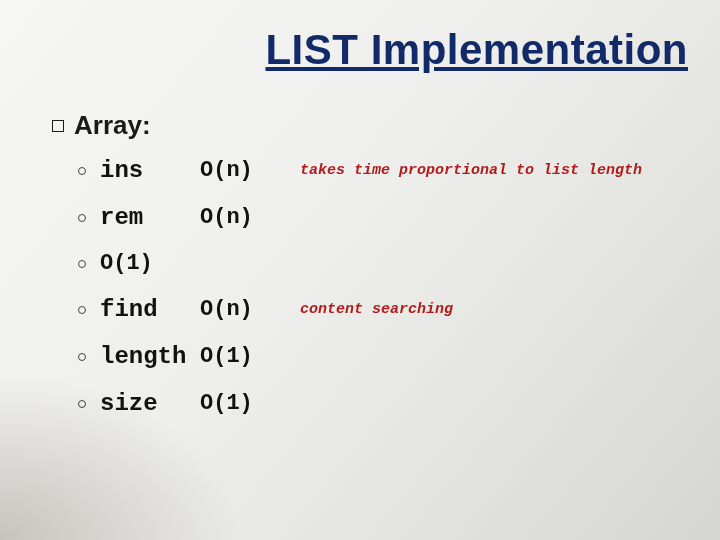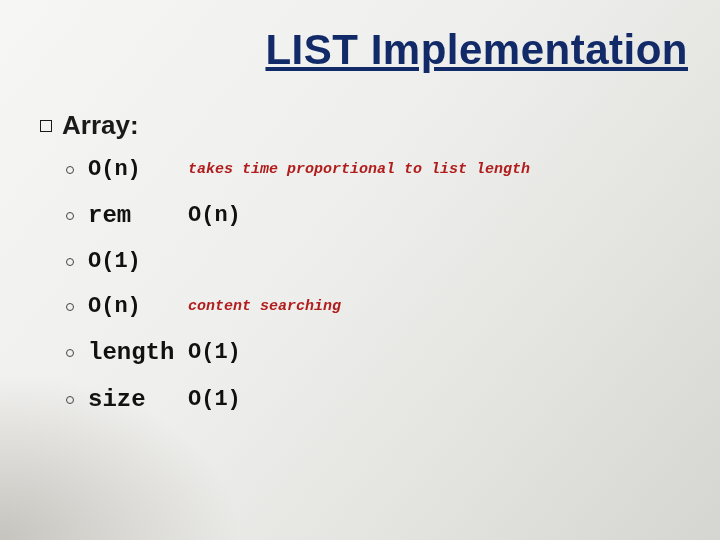--- a/index.html
+++ b/index.html
@@ -34,21 +34,21 @@
     text-align: right;
     font-family: "Trebuchet MS", "Gill Sans", Verdana, sans-serif;
     font-size: 42px;
     font-weight: 700;
     color: #122a68;
     letter-spacing: 0.5px;
     text-decoration: underline;
   }
   .content {
     position: absolute;
-    left: 40px;
+    left: 52px;
     top: 110px;
     right: 24px;
   }
   .bullet-line {
     display: flex;
     align-items: center;
     margin-bottom: 16px;
   }
   .sq {
     width: 12px;
@@ -122,38 +122,40 @@
   <div class="content">
     <div class="bullet-line">
       <span class="sq"></span>
       <span class="array-label">Array:</span>
     </div>
 
     <div class="ops">
 
       <div class="op-row">
         <span class="circ"></span>
+        <span class="op-name">ins</span>
         <span class="op-complexity">O(n)</span>
         <span class="op-note">takes time proportional to list length</span>
       </div>
 
       <div class="op-row">
         <span class="circ"></span>
         <span class="op-name">rem</span>
         <span class="op-complexity">O(n)</span>
         <span class="op-note"></span>
       </div>
 
       <div class="op-row">
         <span class="circ"></span>
         <span class="op-complexity">O(1)</span>
       </div>
 
       <div class="op-row">
         <span class="circ"></span>
+        <span class="op-name">find</span>
         <span class="op-complexity">O(n)</span>
         <span class="op-note">content searching</span>
       </div>
 
       <div class="op-row">
         <span class="circ"></span>
         <span class="op-name">length</span>
         <span class="op-complexity">O(1)</span>
         <span class="op-note"></span>
       </div>

